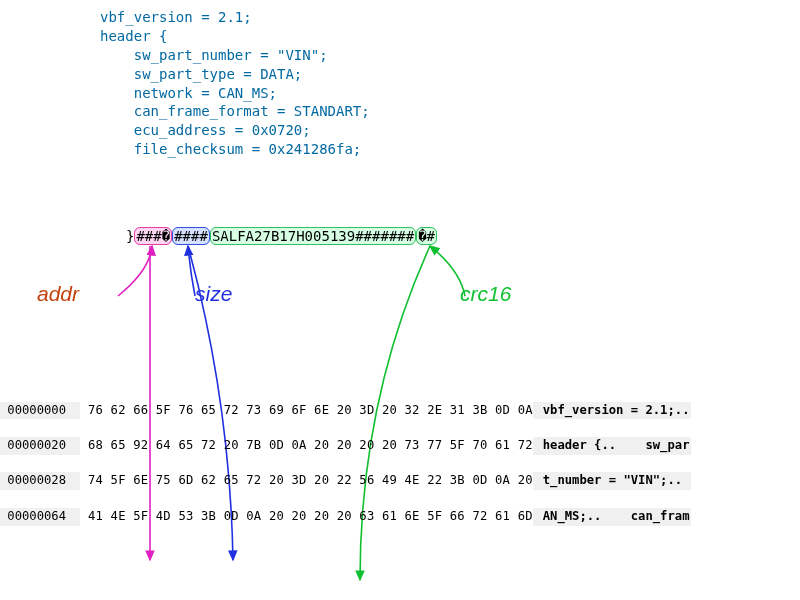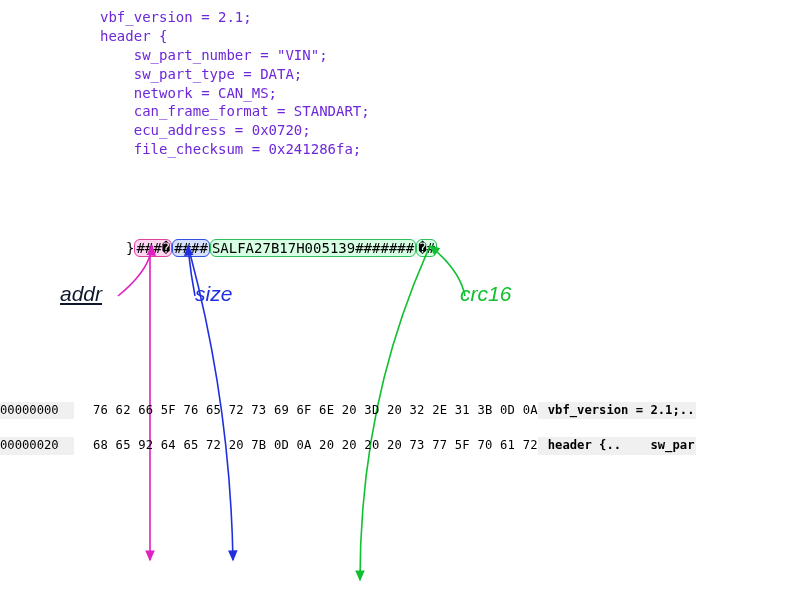--- a/index.html
+++ b/index.html
@@ -12,57 +12,57 @@
     width: 800px;
     height: 600px;
     overflow: hidden;
   }
   .code-block {
     position: absolute;
     top: 8px;
     left: 100px;
     white-space: pre;
     line-height: 1.35;
-    color: #6d28d9;
+    color: #0369a1;
   }
   .struct-line {
     position: absolute;
-    top: 240px;
+    top: 228px;
     left: 126px;
     white-space: pre;
     color: #000;
   }
   .hl-pink   { background: #ffd6f2; border: 1px solid #e040a0; border-radius: 6px; padding: 0 1px; }
   .hl-blue   { background: #d6e0ff; border: 1px solid #3050e0; border-radius: 6px; padding: 0 1px; }
   .hl-green  { background: #d6ffe4; border: 1px solid #30c060; border-radius: 6px; padding: 0 1px; }
   .labels-row {
     position: absolute;
     top: 282px;
     left: 0;
     width: 800px;
     font-family: sans-serif;
     font-size: 21px;
     font-style: italic;
   }
-  .lbl-addr  { position: absolute; left: 60px;  color: #0f172a; text-decoration: underline; }
+  .lbl-addr  { position: absolute; left: 37px;  color: #c2410c; }
   .lbl-size  { position: absolute; left: 195px; color: #2030e0; }
   .lbl-crc   { position: absolute; left: 460px; color: #10c030; }
   .hex-table {
     position: absolute;
     top: 384px;
     left: 0;
     font-size: 12.2px;
     line-height: 1.45;
     white-space: pre;
     font-family: "DejaVu Sans Mono", "Courier New", monospace;
     color: #000;
   }
   .hex-row { display: block; }
-  .off-col { display: inline-block; width: 66px; text-align: left; background: #f0f0f0; padding-right: 8px; }
-  .hex-col { display: inline-block; padding-left: 19px; letter-spacing: 0.2px; }
+  .off-col { display: inline-block; width: 66px; text-align: right; background: #f0f0f0; padding-right: 14px; }
+  .hex-col { display: inline-block; padding-left: 8px; letter-spacing: 0.2px; }
   .ascii-col { display: inline-block; padding-left: 10px; background: #f0f0f0; min-width: 148px; font-weight: bold; }
   svg.arrows {
     position: absolute;
     top: 0; left: 0;
     width: 800px; height: 600px;
     pointer-events: none;
   }
 </style>
 </head>
 <body>
@@ -106,19 +106,21 @@
   <path d="M150 246 L150 560" stroke="#e020c0" stroke-width="1.6" fill="none" marker-end="url(#ap)"></path>
 
   <path d="M188 246 Q230 400 233 560" stroke="#2030e0" stroke-width="1.6" fill="none" marker-end="url(#ab)"></path>
 
   <path d="M430 246 Q360 400 360 580" stroke="#10c030" stroke-width="1.6" fill="none" marker-end="url(#ag)"></path>
 </svg>
 
 <div class="hex-table">
 <span class="hex-row"><span class="off-col">00000000</span><span class="hex-col">76 62 66 5F 76 65 72 73 69 6F 6E 20 3D 20 32 2E 31 3B 0D 0A</span><span class="ascii-col">vbf_version = 2.1;..</span></span>
 <span class="hex-row"><span class="off-col">00000020</span><span class="hex-col">68 65 92 64 65 72 20 7B 0D 0A 20 20 20 20 73 77 5F 70 61 72</span><span class="ascii-col">header {..    sw_par</span></span>
+<span class="hex-row"><span class="off-col">00000028</span><span class="hex-col">74 5F 6E 75 6D 62 65 72 20 3D 20 22 56 49 4E 22 3B 0D 0A 20</span><span class="ascii-col">t_number = "VIN";.. </span></span>
+<span class="hex-row"><span class="off-col">00000064</span><span class="hex-col">41 4E 5F 4D 53 3B 0D 0A 20 20 20 20 63 61 6E 5F 66 72 61 6D</span><span class="ascii-col">AN_MS;..    can_fram</span></span>
 
 
 
 
 
 
 </div>
 
 </body></html>

